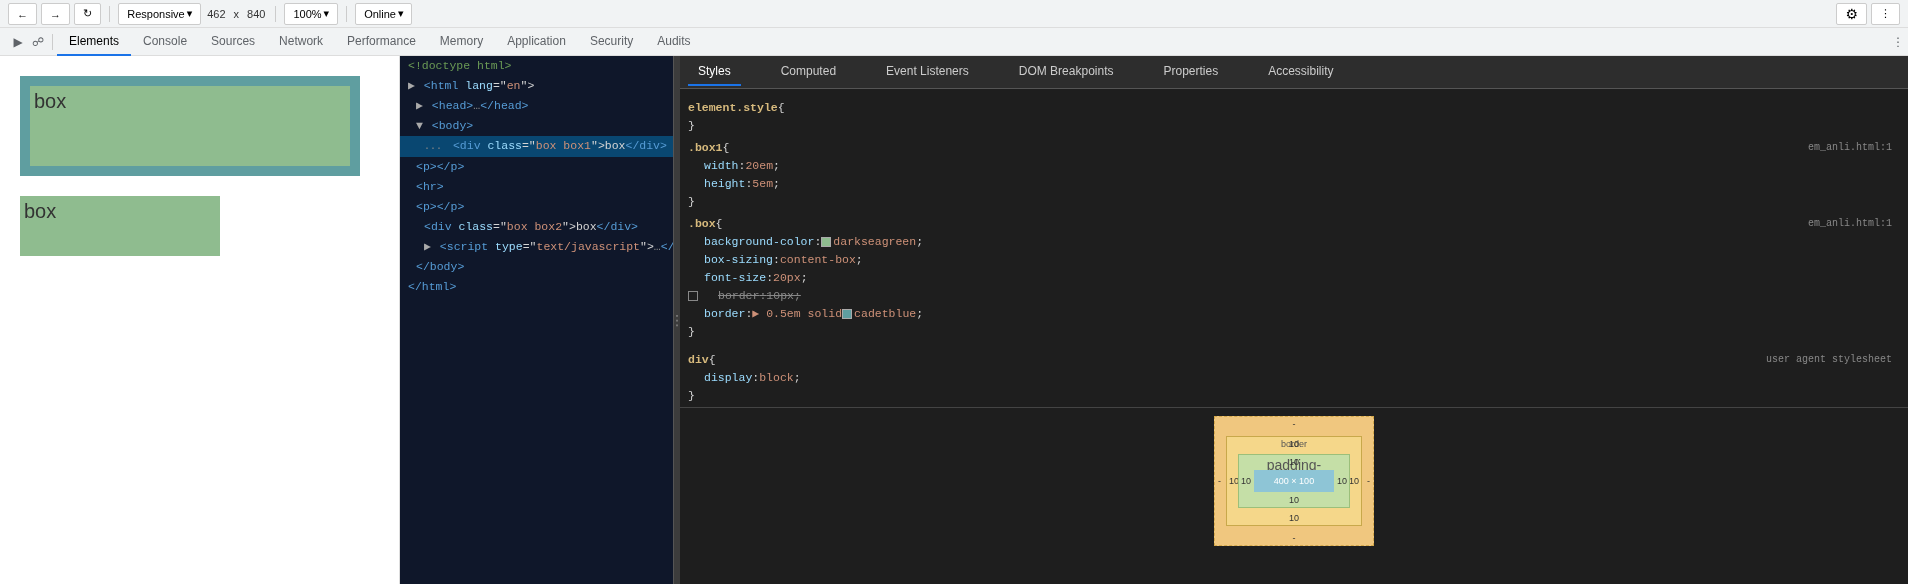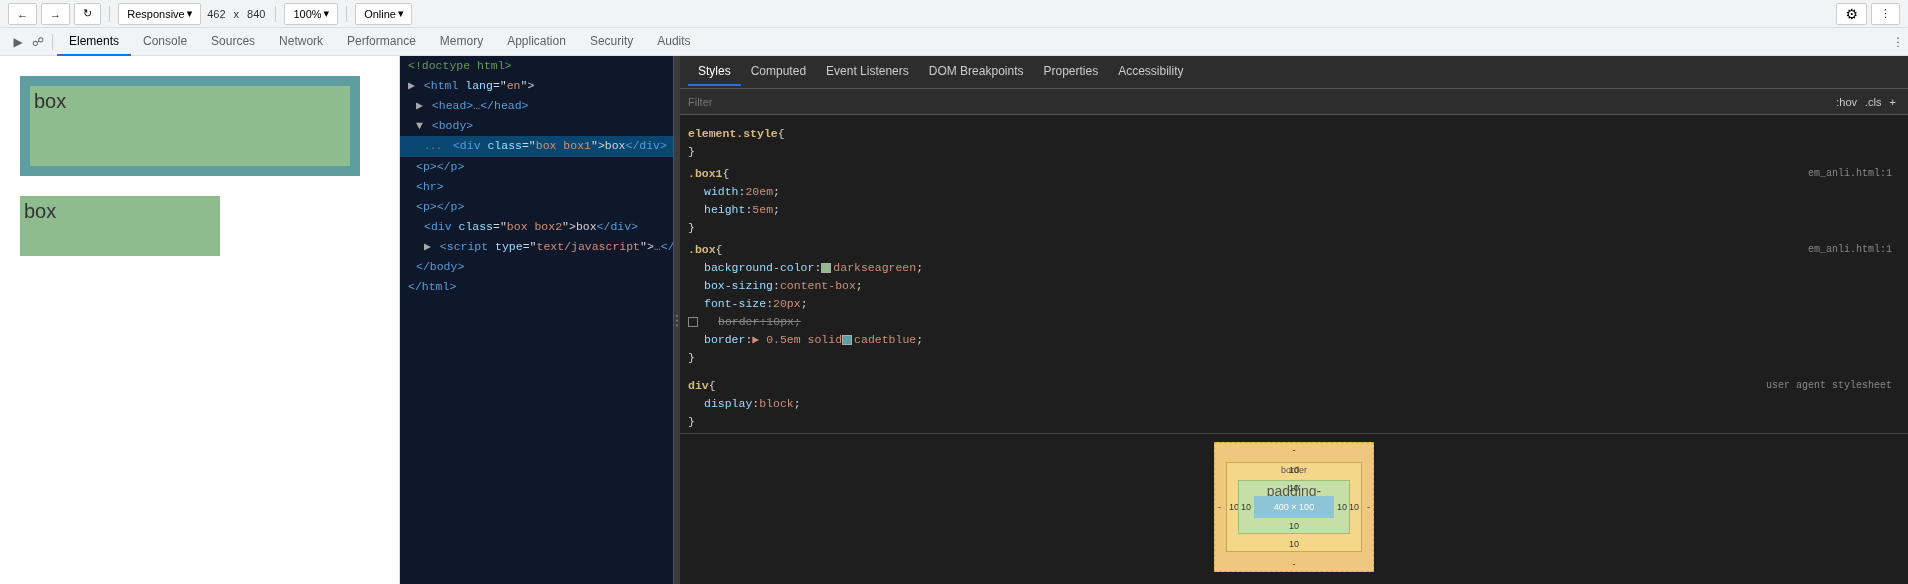--- a/index.html
+++ b/index.html
@@ -156,20 +156,21 @@
 
     
     .styles-tabs {
       display: flex;
       align-items: center;
       height: 28px;
       background: #2d2d2d;
       border-bottom: 1px solid #555;
       padding: 16px 8px;
       flex-shrink: 0;
+      gap: 30px;
     }
     .styles-tab {
       height: 28px;
       padding: 0 10px;
       display: flex;
       align-items: center;
       font-size: 12px;
       cursor: pointer;
       color: #ccc;
       border-bottom: 2px solid transparent;
@@ -479,32 +480,20 @@
         <span>DOM Breakpoints</span>
       </div>
       <div class="styles-tab">
         <span>Properties</span>
       </div>
       <div class="styles-tab">
         <span>Accessibility</span>
       </div>
     </div>
 
-    <div class="filter-bar">
-      <input class="filter-input" type="text" placeholder="Filter" style="">
-      <button class="filter-btn">
-        <span>:hov</span>
-      </button>
-      <button class="filter-btn">
-        <span>.cls</span>
-      </button>
-      <button class="filter-btn">
-        <span>+</span>
-      </button>
-    </div>
 
     <div class="css-rules">
 
       <div class="css-rule-block">
         <div class="css-line">
           <span class="css-selector">element.style</span>
           <span class="css-brace"> {</span>
         </div>
         <div class="css-line">
           <span class="css-brace">}</span>

